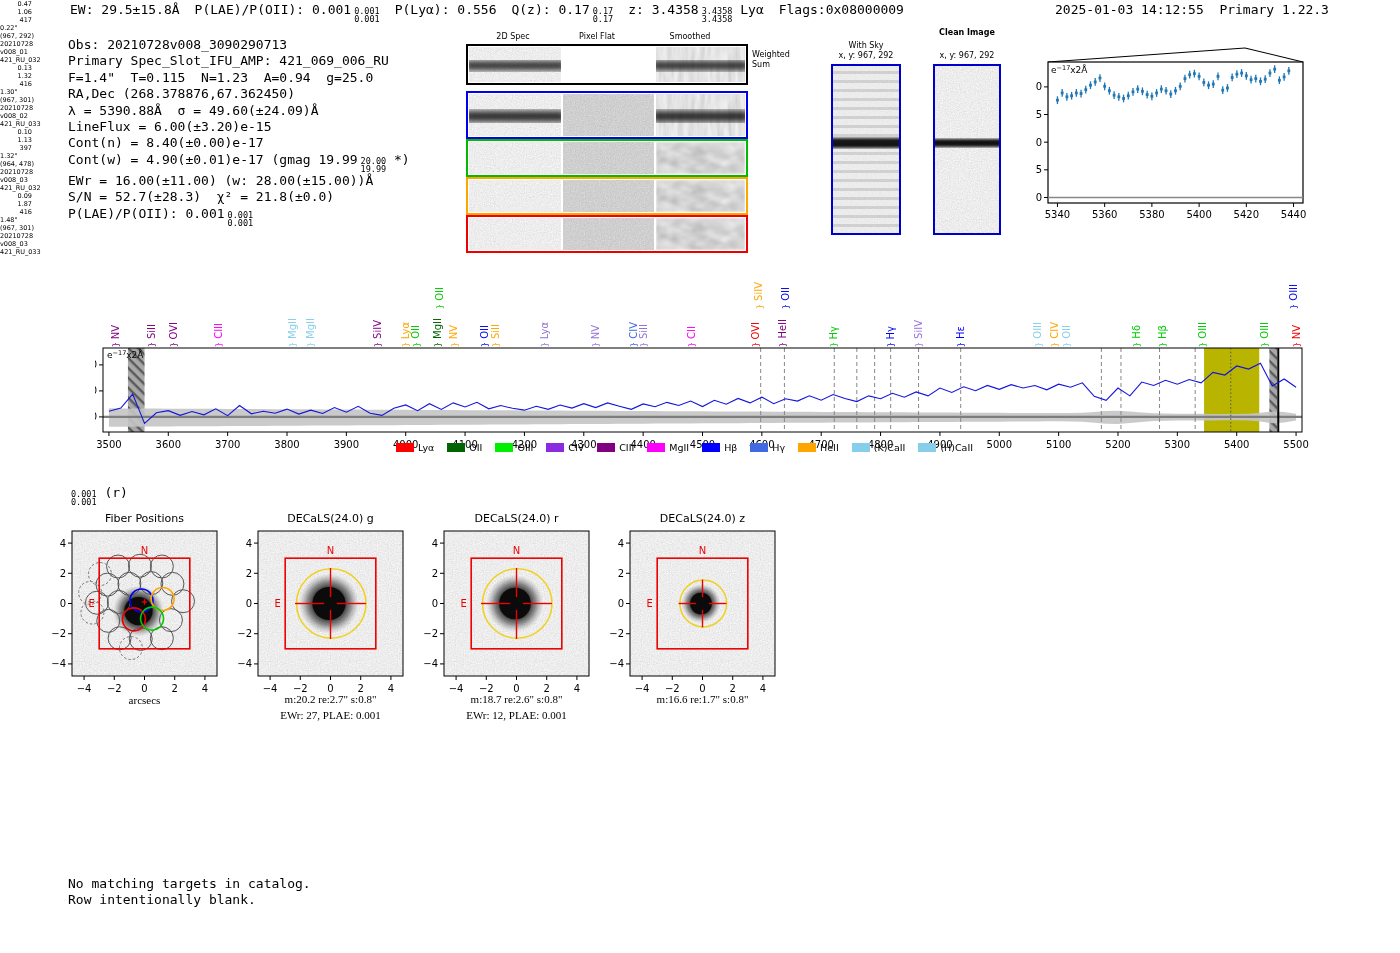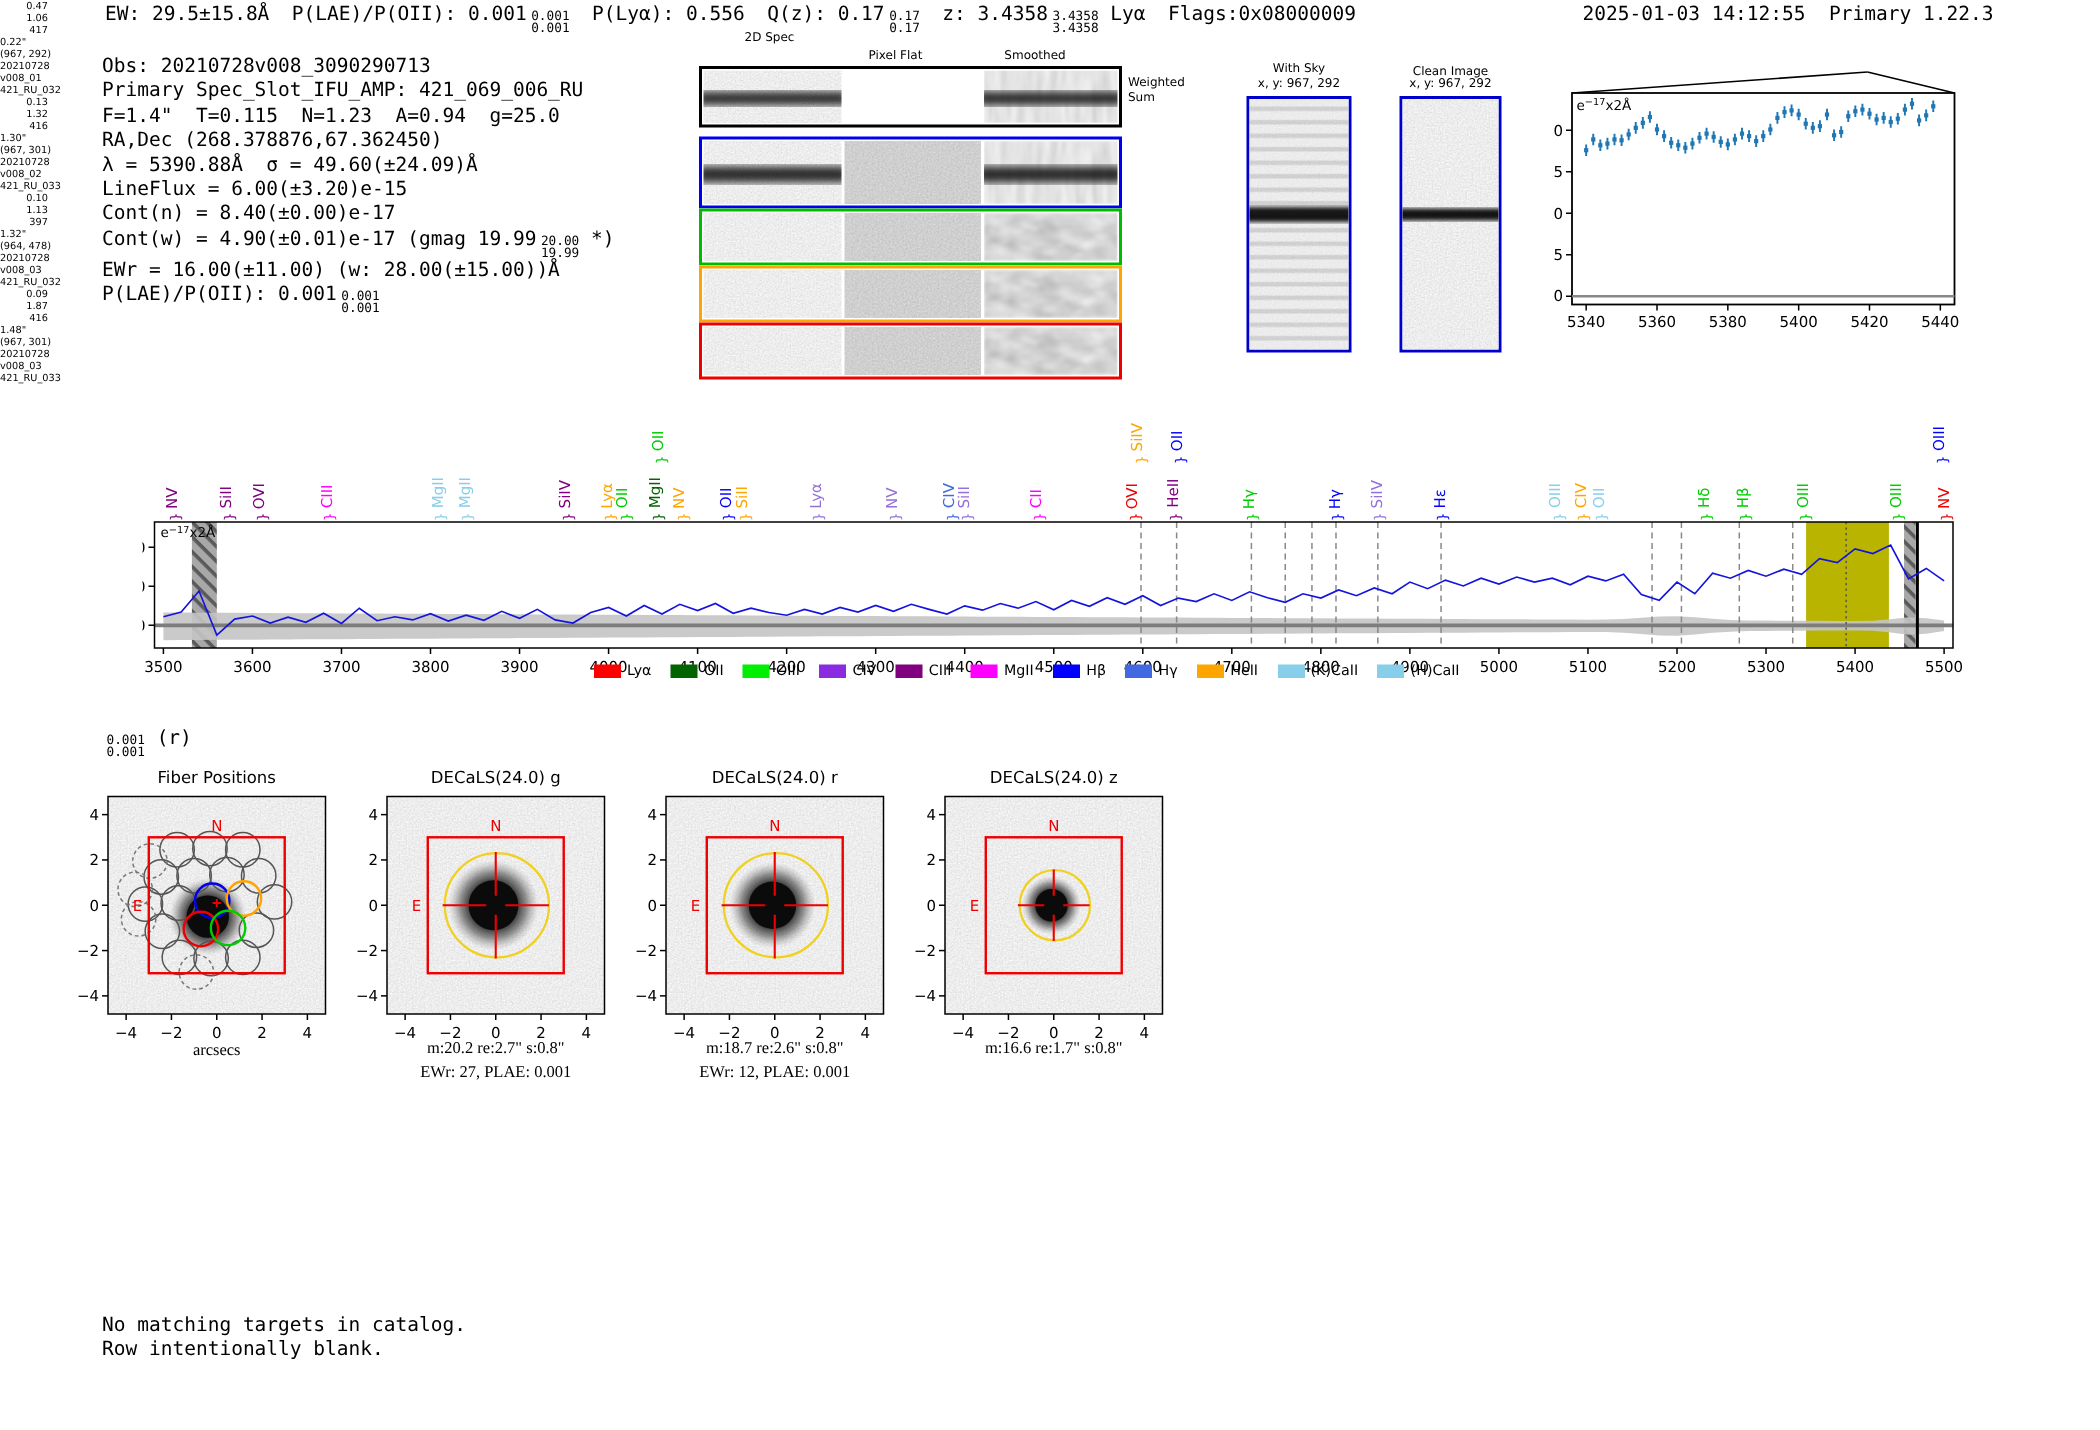--- a/index.html
+++ b/index.html
@@ -108,24 +108,25 @@
   <div class="abs" style="left:68px;top:37px;" id="info-block">
       <div class="mono">Obs: 20210728v008_3090290713</div>
       <div class="mono">Primary Spec_Slot_IFU_AMP: 421_069_006_RU</div>
       <div class="mono">F=1.4"  T=0.115  N=1.23  A=0.94  g=25.0</div>
       <div class="mono">RA,Dec (268.378876,67.362450)</div>
       <div class="mono">λ = 5390.88Å  σ = 49.60(±24.09)Å</div>
       <div class="mono">LineFlux = 6.00(±3.20)e-15</div>
       <div class="mono">Cont(n) = 8.40(±0.00)e-17</div>
       <div class="mono hrow"><span>Cont(w) = 4.90(±0.01)e-17 (gmag 19.99</span><span class="stack"><span>20.00</span><span>19.99</span></span><span> *)</span></div>
       <div class="mono">EWr = 16.00(±11.00) (w: 28.00(±15.00))Å</div>
+      <div class="mono">S/N = 52.7(±28.3)  χ² = 21.8(±0.0)</div>
       <div class="mono hrow"><span>P(LAE)/P(OII): 0.001</span><span class="stack"><span>0.001</span><span>0.001</span></span></div>
     </div>
 
-  <div class="abs small8 ct" style="left:473px;top:20px;width:80px;">2D Spec</div>
+  <div class="abs small8 ct" style="left:473px;top:32px;width:80px;">2D Spec</div>
   <div class="abs small8 ct" style="left:557px;top:32px;width:80px;">Pixel Flat</div>
   <div class="abs small8 ct" style="left:650px;top:32px;width:80px;">Smoothed</div>
 
   <div class="cellbox" style="left:466px;top:44px;width:282px;height:41px;border:2px solid #000;background:#fff;" id="weighted-box">
       <svg width="92" height="35" style="position:absolute;left:1px;top:1px;">
         <rect x="0" y="0" width="92" height="35" fill="#cccccc" filter="url(#fGrainL)"></rect>
         <rect x="-4" y="14" width="100" height="9.1" fill="#000000" opacity="0.82" filter="url(#fBlur3)"></rect>
       </svg>
       <svg width="91" height="35" style="position:absolute;left:95px;top:1px;">
         <rect x="0" y="0" width="91" height="35" fill="#ffffff"></rect>
@@ -199,21 +200,21 @@
 
   <div class="abs small8 ct" style="left:821px;top:41px;width:90px;">With Sky</div>
   <div class="abs small8 ct" style="left:821px;top:51px;width:90px;">x, y: 967, 292</div>
   <div class="cellbox" style="left:831px;top:64px;width:70px;height:171px;border:2px solid #0000cc;" id="withsky-box">
       <svg width="66" height="167" style="position:absolute;left:0;top:0;">
         <rect x="0" y="0" width="66" height="167" fill="#ddd" filter="url(#fGrainL)"></rect>
         <rect x="0" y="0" width="66" height="167" fill="url(#skyStripes)" opacity="0.55"></rect>
         <rect x="-3" y="72" width="72" height="10" fill="#000" opacity="0.9" filter="url(#fBlur15)"></rect>
       </svg>
     </div>
-  <div class="abs small8 ct" style="left:924px;top:43px;width:86px;">Clean Image</div>
+  <div class="abs small8 ct" style="left:924px;top:28px;width:86px;font-weight:bold;">Clean Image</div>
   <div class="abs small8 ct" style="left:924px;top:51px;width:86px;">x, y: 967, 292</div>
   <div class="cellbox" style="left:933px;top:64px;width:68px;height:171px;border:2px solid #0000cc;" id="clean-box">
       <svg width="64" height="167" style="position:absolute;left:0;top:0;">
         <rect x="0" y="0" width="64" height="167" fill="#ccc" filter="url(#fGrainL)"></rect>
         <rect x="-3" y="73" width="70" height="8" fill="#000" opacity="0.92" filter="url(#fBlur15)"></rect>
       </svg>
     </div>
 
   <svg class="abs" style="left:1035px;top:45px;" width="290" height="185" id="inset-svg">
       <line x1="13" y1="17" x2="210" y2="3" stroke="#000" stroke-width="1.1"></line>

